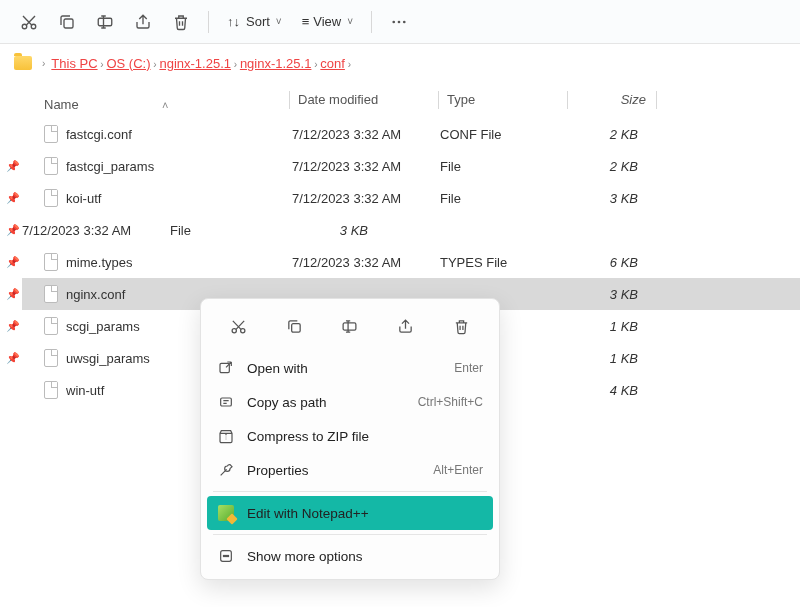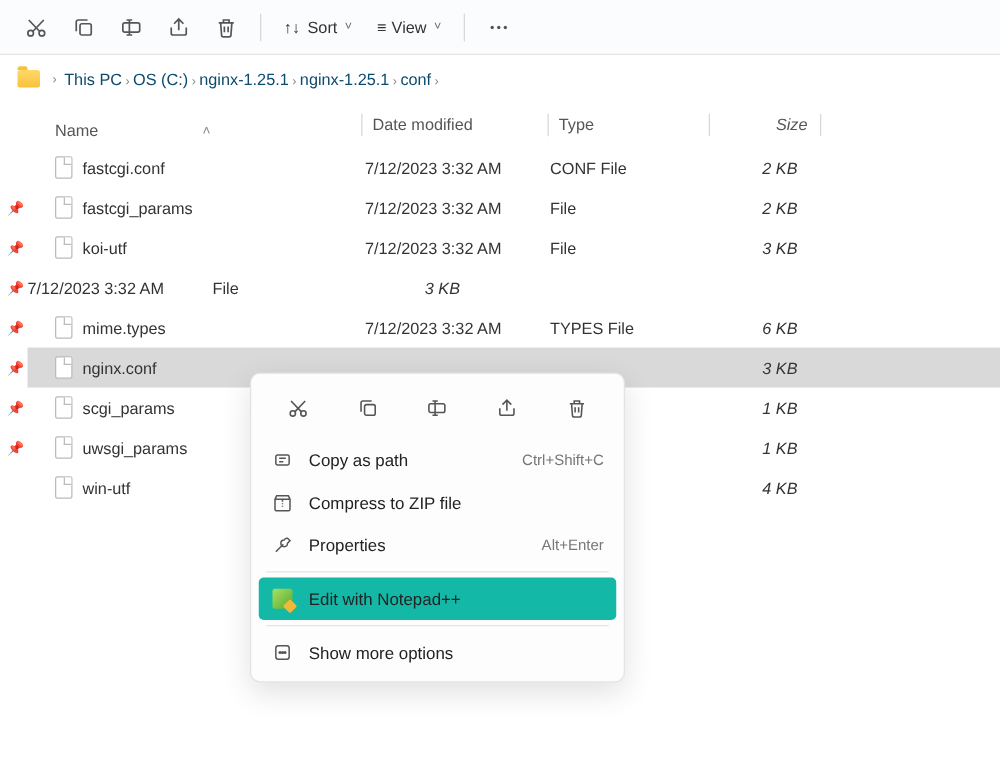--- a/index.html
+++ b/index.html
@@ -6,21 +6,21 @@
     body { width: 800px; height: 607px; background: #fff; font-size: 13px; color: #333; overflow: hidden; }
     .toolbar { display: flex; align-items: center; height: 44px; padding: 0 10px; background: #fafcfd; border-bottom: 1px solid #e5e5e5; }
     .tool-btn { width: 38px; height: 34px; display: flex; align-items: center; justify-content: center; border: none; background: transparent; cursor: pointer; border-radius: 4px; color: #555; }
     .tool-btn svg { width: 18px; height: 18px; }
     .tool-divider { width: 1px; height: 22px; background: #d8d8d8; margin: 0 8px; }
     .sort-btn, .view-btn { display: flex; align-items: center; gap: 6px; height: 34px; padding: 0 10px; border: none; background: transparent; cursor: pointer; border-radius: 4px; color: #333; font-size: 13px; }
     .chev { font-size: 10px; color: #666; }
     .breadcrumb-bar { display: flex; align-items: center; height: 38px; padding: 0 14px; gap: 6px; font-size: 13px; }
     .folder-ico { width: 18px; height: 14px; background: linear-gradient(#ffd869, #f8c23a); border-radius: 2px; margin-right: 4px; position: relative; }
     .folder-ico::before { content: ''; position: absolute; top: -3px; left: 0; width: 8px; height: 3px; background: #f8c23a; border-radius: 2px 2px 0 0; }
-    .crumb { color: #0c4a6e; cursor: pointer; }
+    .crumb { color: #ef4444; cursor: pointer; text-decoration: underline; }
     .crumb-sep { color: #888; font-size: 10px; }
     .file-pane { padding: 0 0px 0 22px; }
     .headers { display: flex; align-items: center; height: 36px; border-bottom: 1px solid transparent; color: #555; font-size: 13px; }
     .col-name { width: 267px; padding-left: 22px; display: flex; align-items: center; gap: 44px; position: relative; margin-top: 10px; }
     .sort-arrow { position: absolute; left: 140px; color: #888; font-size: 11px; }
     .col-date { width: 140px; }
     .col-type { width: 120px; }
     .col-size { width: 80px; text-align: right; padding-right: 10px; font-style: italic; }
     .col-sep { width: 1px; height: 18px; background: #d8d8d8; margin-right: 8px; }
     .file-row { display: flex; align-items: center; height: 32px; font-size: 13px; color: #333; position: relative; }
@@ -232,20 +232,30 @@
       </button>
     <button class="cm-q-btn">
         <svg viewBox="0 0 24 24" fill="none" stroke="currentColor" stroke-width="1.8">
           <path d="M4 7h16M10 11v6M14 11v6M6 7l1 13a2 2 0 0 0 2 2h6a2 2 0 0 0 2-2l1-13M9 7V4h6v3"></path>
         </svg>
       </button>
   </div>
   <div class="cm-item">
     <div class="cm-ico">
         <svg viewBox="0 0 24 24" width="16" height="16" fill="none" stroke="currentColor" stroke-width="1.8">
+          <rect x="3" y="5" width="14" height="14" rx="2"></rect>
+          <path d="M20 3v6m0-6h-6m6 0-8 8"></path>
+        </svg>
+      </div>
+    <span class="cm-label">Open with</span>
+    <span class="cm-hint">Enter</span>
+  </div>
+  <div class="cm-item">
+    <div class="cm-ico">
+        <svg viewBox="0 0 24 24" width="16" height="16" fill="none" stroke="currentColor" stroke-width="1.8">
           <rect x="4" y="6" width="16" height="12" rx="2"></rect>
           <path d="M8 10h8M8 14h5"></path>
         </svg>
       </div>
     <span class="cm-label">Copy as path</span>
     <span class="cm-hint">Ctrl+Shift+C</span>
   </div>
   <div class="cm-item">
     <div class="cm-ico">
         <svg viewBox="0 0 24 24" width="16" height="16" fill="none" stroke="currentColor" stroke-width="1.8">

